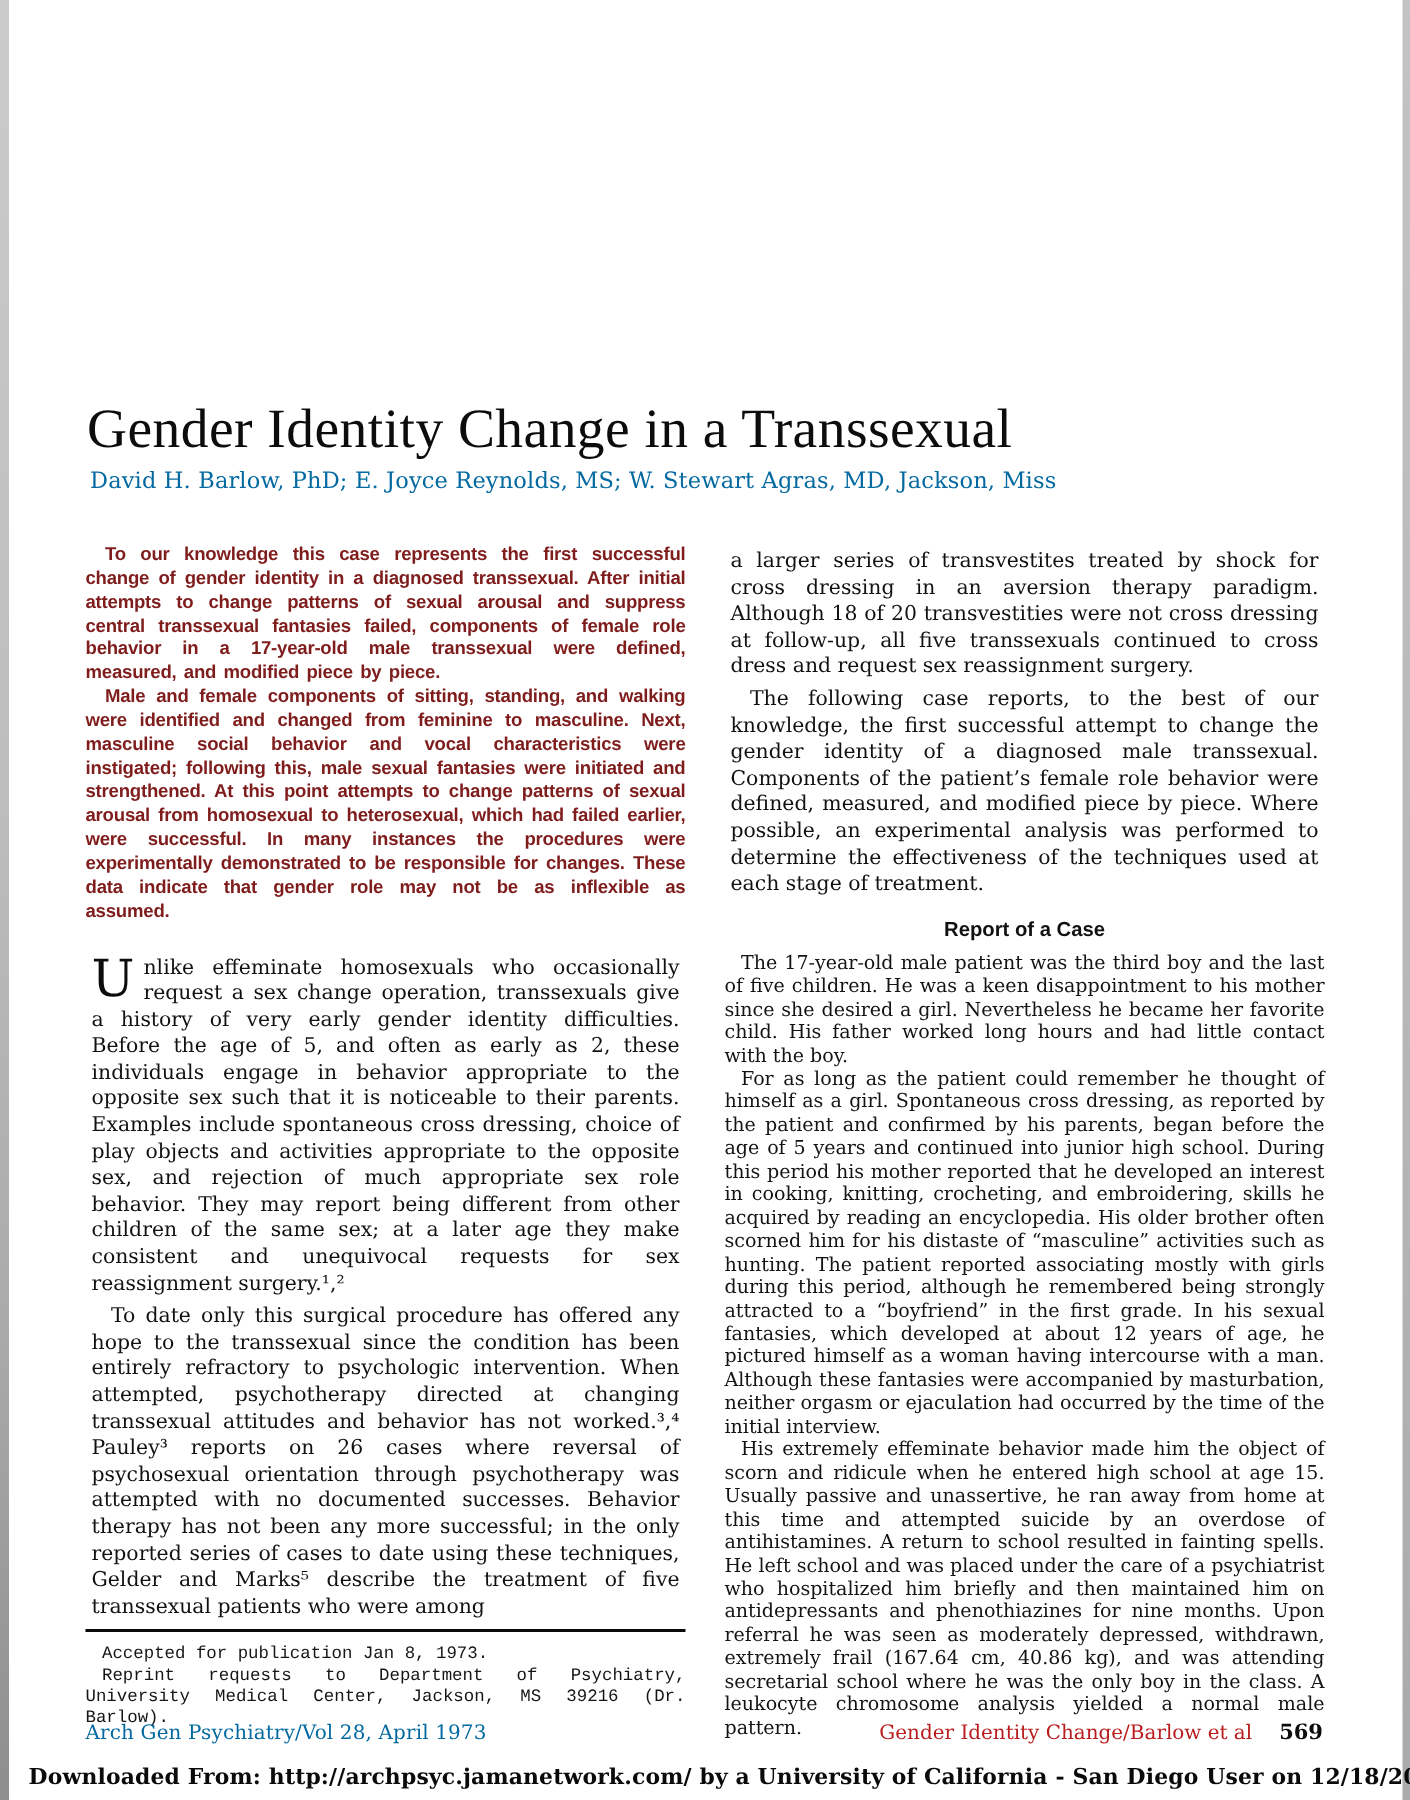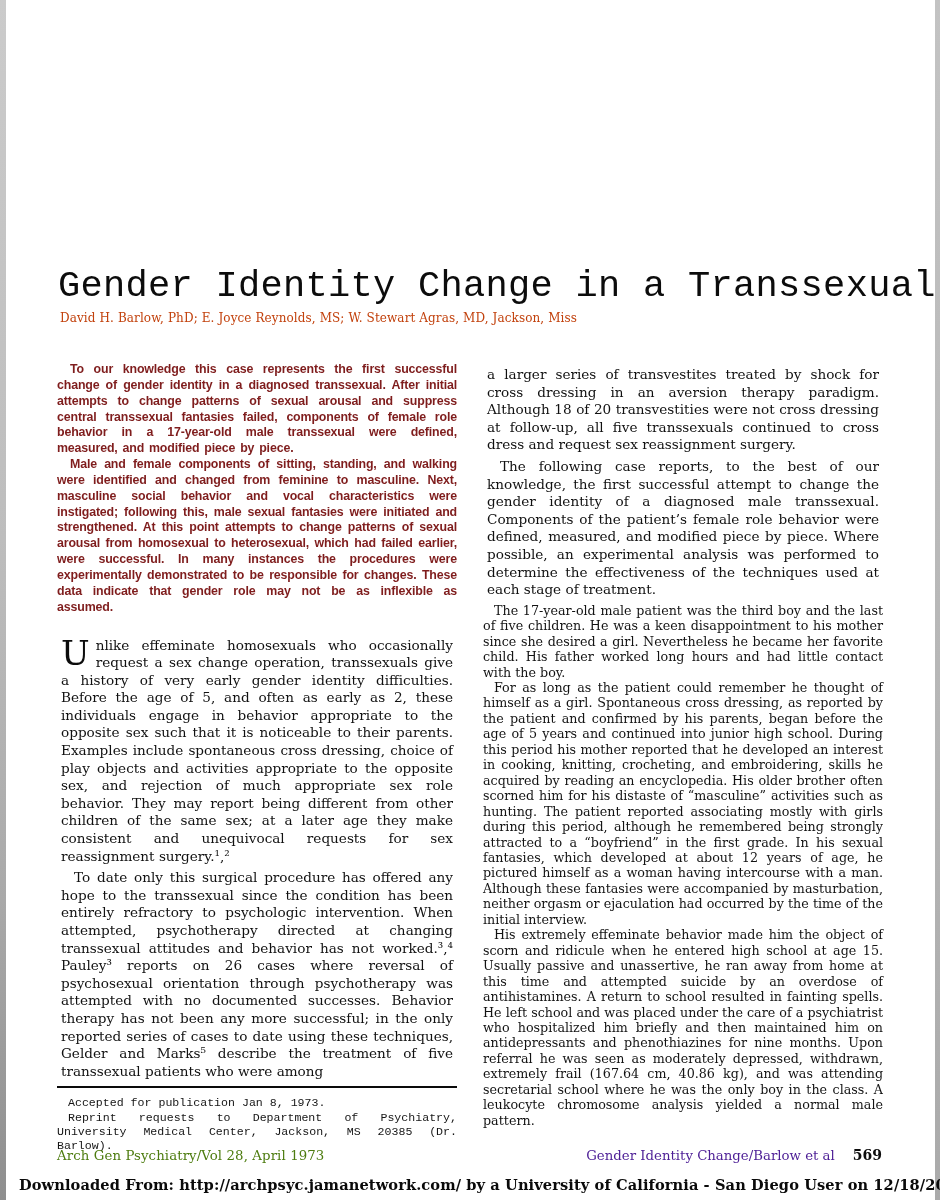--- a/index.html
+++ b/index.html
@@ -14,29 +14,29 @@
   .scan-edge-left {
     position: absolute; left: 0; top: 0; width: 6px; height: 1200px;
     background: linear-gradient(to bottom, #cbcbcb 0%, #bdbdbd 45%, #a9a9a9 75%, #8e8e8e 100%);
   }
   .scan-edge-right {
     position: absolute; right: 0; top: 0; width: 5px; height: 1200px;
     background: linear-gradient(to bottom, #c3c3c3 0%, #b6b6b6 60%, #aaaaaa 100%);
   }
   .article-title {
     position: absolute; left: 58px; top: 240px; width: 830px;
-    font-family: Liberation Mono, monospace;
+    font-family: Liberation Serif, serif;
     font-size: 37px; font-weight: 400; letter-spacing: 0.3px;
     color: #0c0c0c; white-space: nowrap;
   }
   .authors-line {
     position: absolute; left: 60px; top: 311px;
     font-family: "DejaVu Serif", serif;
-    font-size: 12px; font-weight: 500; letter-spacing: 0.1px;
-    color: #c2410c;
+    font-size: 15px; font-weight: 500; letter-spacing: 0.1px;
+    color: #0369a1;
   }
   .col { position: absolute; top: 362px; width: 400px; }
   .col-left  { left: 57px;  }
   .col-right { left: 483px; }
 
   .abstract p {
     margin: 0;
     font-family: "Liberation Sans", sans-serif;
     font-weight: 700;
     font-size: 12.4px; line-height: 15.85px;
@@ -86,25 +86,25 @@
     font-size: 12.7px; line-height: 15.45px;
     text-align: justify; text-indent: 11px;
     color: #131313;
   }
   .footer-row {
     position: absolute; left: 57px; top: 1147px; width: 825px;
     display: flex; justify-content: space-between; align-items: baseline;
     font-family: "DejaVu Serif", serif;
   }
   .footer-journal {
-    font-size: 13.3px; font-weight: 500; letter-spacing: 0.1px; color: #4d7c0f;
+    font-size: 13.3px; font-weight: 500; letter-spacing: 0.1px; color: #0369a1;
   }
   .footer-right { display: flex; align-items: baseline; }
   .footer-running-head {
-    font-size: 13.3px; font-weight: 500; color: #4c1d95;
+    font-size: 13.3px; font-weight: 500; color: #b91c1c;
   }
   .footer-page-number {
     margin-left: 18px; font-size: 14px; font-weight: 700; color: #0c0c0c;
   }
   .download-line {
     position: absolute; left: 19px; top: 1176px;
     font-family: "DejaVu Serif", serif;
     font-size: 14.6px; font-weight: 700; letter-spacing: 0.1px;
     color: #0a0a0a; white-space: nowrap;
   }
@@ -123,29 +123,30 @@
     <p>To our knowledge this case represents the first successful change of gender identity in a diagnosed transsexual. After initial attempts to change patterns of sexual arousal and suppress central transsexual fantasies failed, components of female role behavior in a 17-year-old male transsexual were defined, measured, and modified piece by piece.</p>
     <p>Male and female components of sitting, standing, and walking were identified and changed from feminine to masculine. Next, masculine social behavior and vocal characteristics were instigated; following this, male sexual fantasies were initiated and strengthened. At this point attempts to change patterns of sexual arousal from homosexual to heterosexual, which had failed earlier, were successful. In many instances the procedures were experimentally demonstrated to be responsible for changes. These data indicate that gender role may not be as inflexible as assumed.</p>
   </div>
   <div class="body-text">
     <p><span class="drop-cap">U</span><span>nlike effeminate homosexuals who occasionally request a sex change operation, transsexuals give a history of very early gender identity difficulties. Before the age of 5, and often as early as 2, these individuals engage in behavior appropriate to the opposite sex such that it is noticeable to their parents. Examples include spontaneous cross dressing, choice of play objects and activities appropriate to the opposite sex, and rejection of much appropriate sex role behavior. They may report being different from other children of the same sex; at a later age they make consistent and unequivocal requests for sex reassignment surgery.¹,²</span></p>
     <p class="indent">To date only this surgical procedure has offered any hope to the transsexual since the condition has been entirely refractory to psychologic intervention. When attempted, psychotherapy directed at changing transsexual attitudes and behavior has not worked.³,⁴ Pauley³ reports on 26 cases where reversal of psychosexual orientation through psychotherapy was attempted with no documented successes. Behavior therapy has not been any more successful; in the only reported series of cases to date using these techniques, Gelder and Marks⁵ describe the treatment of five transsexual patients who were among</p>
   </div>
   <hr class="footnote-rule">
   <div class="footnotes">
     <p>Accepted for publication Jan 8, 1973.</p>
-    <p>Reprint requests to Department of Psychiatry, University Medical Center, Jackson, MS 20385 (Dr. Barlow).</p>
+    <p>Reprint requests to Department of Psychiatry, University Medical Center, Jackson, MS 39216 (Dr. Barlow).</p>
   </div>
 </div>
 
 <div class="col col-right">
   <div class="cont">
     <p>a larger series of transvestites treated by shock for cross dressing in an aversion therapy paradigm. Although 18 of 20 transvestities were not cross dressing at follow-up, all five transsexuals continued to cross dress and request sex reassignment surgery.</p>
     <p class="indent">The following case reports, to the best of our knowledge, the first successful attempt to change the gender identity of a diagnosed male transsexual. Components of the patient’s female role behavior were defined, measured, and modified piece by piece. Where possible, an experimental analysis was performed to determine the effectiveness of the techniques used at each stage of treatment.</p>
   </div>
+  <h2 class="case-heading">Report of a Case</h2>
   <div class="case">
     <p>The 17-year-old male patient was the third boy and the last of five children. He was a keen disappointment to his mother since she desired a girl. Nevertheless he became her favorite child. His father worked long hours and had little contact with the boy.</p>
     <p>For as long as the patient could remember he thought of himself as a girl. Spontaneous cross dressing, as reported by the patient and confirmed by his parents, began before the age of 5 years and continued into junior high school. During this period his mother reported that he developed an interest in cooking, knitting, crocheting, and embroidering, skills he acquired by reading an encyclopedia. His older brother often scorned him for his distaste of “masculine” activities such as hunting. The patient reported associating mostly with girls during this period, although he remembered being strongly attracted to a “boyfriend” in the first grade. In his sexual fantasies, which developed at about 12 years of age, he pictured himself as a woman having intercourse with a man. Although these fantasies were accompanied by masturbation, neither orgasm or ejaculation had occurred by the time of the initial interview.</p>
     <p>His extremely effeminate behavior made him the object of scorn and ridicule when he entered high school at age 15. Usually passive and unassertive, he ran away from home at this time and attempted suicide by an overdose of antihistamines. A return to school resulted in fainting spells. He left school and was placed under the care of a psychiatrist who hospitalized him briefly and then maintained him on antidepressants and phenothiazines for nine months. Upon referral he was seen as moderately depressed, withdrawn, extremely frail (167.64 cm, 40.86 kg), and was attending secretarial school where he was the only boy in the class. A leukocyte chromosome analysis yielded a normal male pattern.</p>
   </div>
 </div>
 
 <div class="footer-row">
   <span class="footer-journal">Arch Gen Psychiatry/Vol 28, April 1973</span>
   <span class="footer-right">

